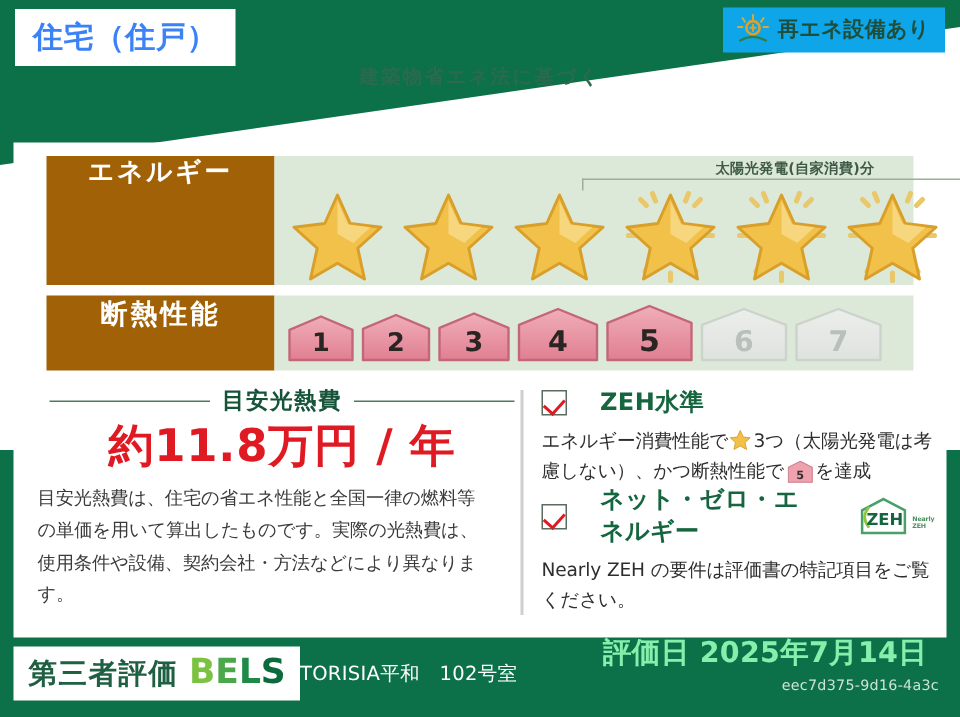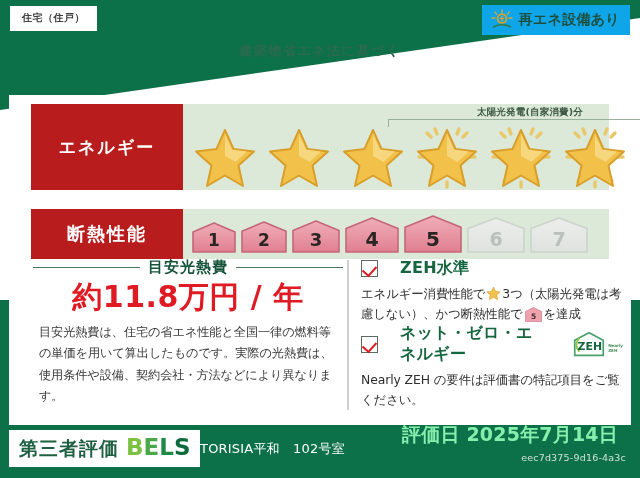--- a/index.html
+++ b/index.html
@@ -18,21 +18,21 @@
   .swoosh {
     position: absolute; left: 0; top: 0; width: 640px; height: 300px;
     pointer-events: none;
   }
 
   
   .cat-chip {
     position: absolute; left: 10px; top: 6px;
     background: #ffffff;
     padding: 5px 12px 6px 12px;
-    font-size: 10px; font-weight: bold; color: #404040;
+    font-size: 20px; font-weight: bold; color: #3b82f6;
     letter-spacing: 0.5px;
     z-index: 6;
   }
 
   
   .reno-badge {
     position: absolute; right: 10px; top: 5px;
     background: #0ea5e9;
     padding: 4px 10px 4px 8px;
     display: flex; align-items: center; gap: 5px;
@@ -63,26 +63,26 @@
     background: #ffffff;
     z-index: 4;
   }
 
   
   .row {
     position: absolute; left: 22px; width: 578px;
     display: flex; align-items: stretch;
   }
   .row-energy { top: 9px; height: 86px; }
-  .row-insul  { top: 114px; height: 50px; }
+  .row-insul  { top: 102px; height: 50px; }
 
   .row-label {
-    width: 152px; background: #b91c1c; color: #ffffff;
-    display: flex; flex-direction: row; align-items: center;
-    justify-content: center; flex: none;
+    width: 152px; background: #a16207; color: #ffffff;
+    display: flex; flex-direction: column; align-items: center;
+    justify-content: space-between; flex: none;
     font-weight: bold; letter-spacing: 2px;
   }
   .row-energy .row-label { font-size: 17px; line-height: 1.35; }
   .row-insul  .row-label { font-size: 18px; }
 
   .row-body {
     flex: 1; background: #dde9d8; position: relative;
     display: flex; align-items: center; padding-left: 22px;
   }
 
@@ -125,21 +125,21 @@
   .cost-head .ln { flex: 1; height: 1.5px; background: #4f7a5f; }
   .cost-head .tx {
     font-size: 15px; font-weight: bold; color: #16543a; letter-spacing: 1px;
   }
   .cost-value {
     position: absolute; left: 24px; top: 182px; width: 310px;
     text-align: center; font-size: 30px; font-weight: bold;
     color: #e01a22; letter-spacing: 0.5px;
   }
   .cost-note {
-    position: absolute; left: 30px; top: 227px; width: 300px;
+    position: absolute; left: 16px; top: 227px; width: 300px;
     font-size: 12.2px; line-height: 1.75; color: #3a3a3a;
     letter-spacing: -0.1px;
   }
 
   
   .vsep {
     position: absolute; left: 338px; top: 165px;
     width: 1.5px; height: 150px; background: #cfcfcf;
   }
 

